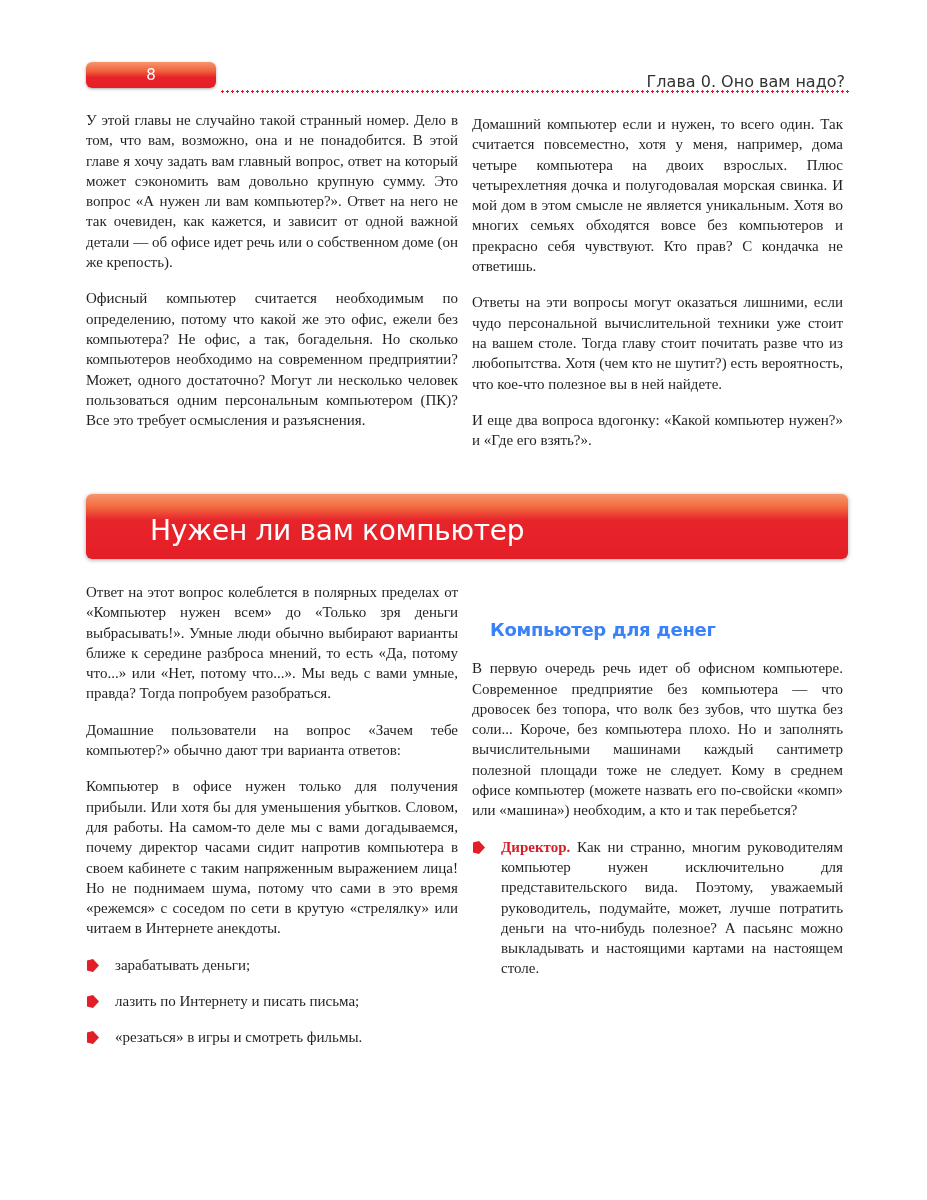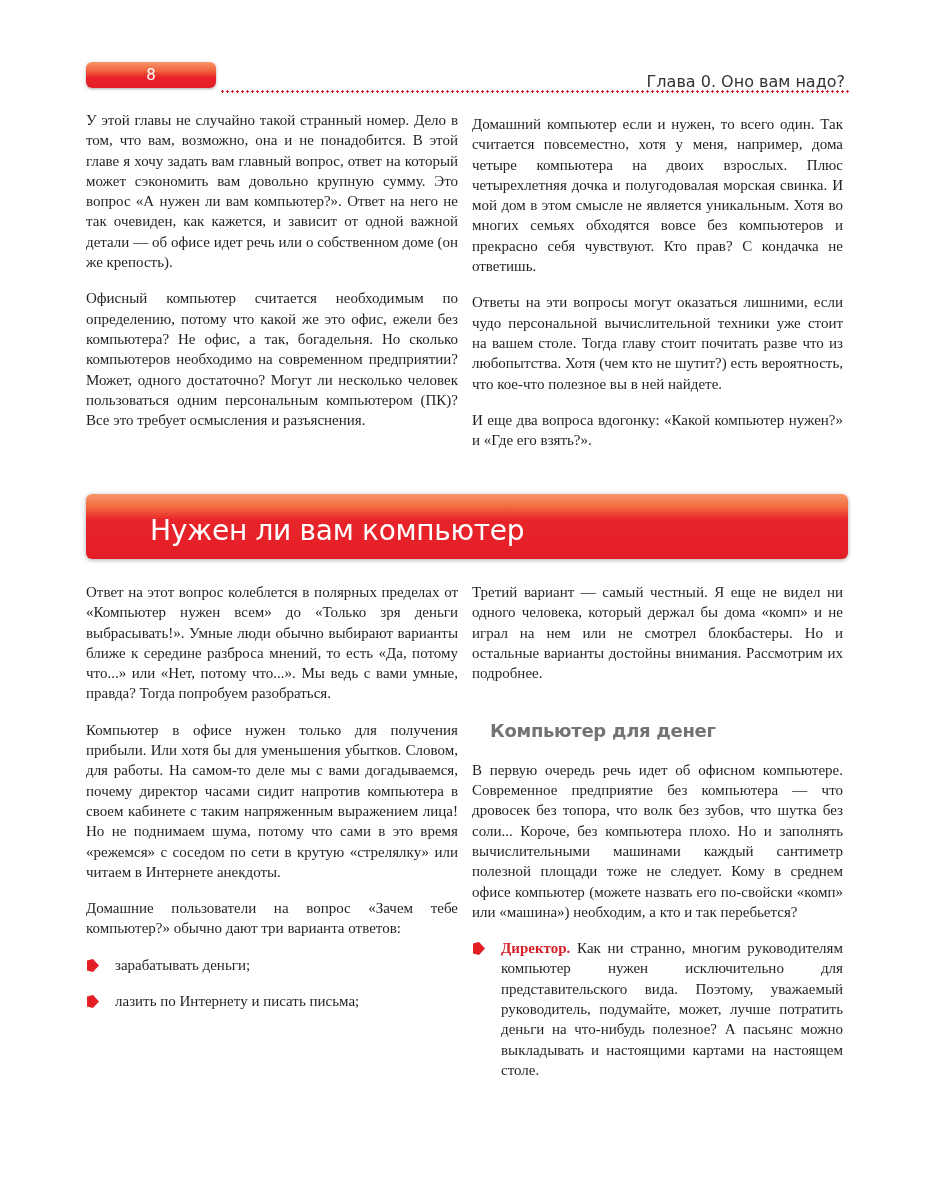--- a/index.html
+++ b/index.html
@@ -20,21 +20,21 @@
   .col p { margin: 0 0 16px 0; hyphens: manual; }
   .colL { left: 86px; }
   .colR { left: 472px; width: 371px; }
 
   .section-banner { position: absolute; left: 86px; top: 494px; width: 762px; height: 65px;
     border-radius: 6px; background: linear-gradient(#f7966b 0%, #f26a3f 20%, #e8242b 40%, #e41e26 100%);
     box-shadow: 0 1px 4px rgba(0,0,0,0.35); }
   .section-banner span { position: absolute; left: 16px; top: 20px; color: #fff;
     font-family: "DejaVu Sans", sans-serif; font-size: 28px; letter-spacing: -0.3px; margin-left: 48px; }
 
-  .subheading { font-family: "DejaVu Sans", sans-serif; font-weight: bold; color: #737373;
+  .subheading { font-family: "DejaVu Sans", sans-serif; font-weight: bold; color: #3b82f6;
     font-size: 18px; margin: 0 0 18px 18px !important; letter-spacing: -0.3px; }
 
   ul.bullets { list-style: none; margin: 0; padding: 0; }
   ul.bullets li { position: relative; padding-left: 29px; margin: 0 0 16px 0; }
   .bullet-icon { position: absolute; left: 1px; top: 4px; width: 12px; height: 13px; }
   .bullet-icon svg { display: block; }
   .term { color: #d71e27; font-weight: bold; }
 </style>
 </head>
 <body>
@@ -54,44 +54,51 @@
   <p>Ответы на эти вопросы могут оказаться лишними, если чудо персональной вычислительной техники уже стоит на вашем столе. Тогда главу стоит по­читать разве что из любопытства. Хотя (чем кто не шутит?) есть вероятность, что кое-что полезное вы в ней найдете.</p>
   <p>И еще два вопроса вдогонку: «Какой компьютер нужен?» и «Где его взять?».</p>
 </div>
 
 <div class="section-banner">
   <span>Нужен ли вам компьютер</span>
 </div>
 
 <div class="col colL" style="top:582px;">
   <p>Ответ на этот вопрос колеблется в полярных пре­делах от «Компьютер нужен всем» до «Только зря деньги выбрасывать!». Умные люди обычно выбирают варианты ближе к середине разброса мнений, то есть «Да, потому что...» или «Нет, по­тому что...». Мы ведь с вами умные, правда? Тогда попробуем разобраться.</p>
+  <p>Домашние пользователи на вопрос «Зачем тебе компьютер?» обычно дают три варианта отве­тов:</p>
   <p>Компьютер в офисе нужен только для получения прибыли. Или хотя бы для уменьшения убытков. Словом, для работы. На самом-то деле мы с вами догадываемся, почему директор часами сидит напротив компьютера в своем кабинете с таким напряженным выражением лица! Но не поднима­ем шума, потому что сами в это время «режемся» с соседом по сети в крутую «стрелялку» или чи­таем в Интернете анекдоты.</p>
-  <p>Домашние пользователи на вопрос «Зачем тебе компьютер?» обычно дают три варианта отве­тов:</p>
   <ul class="bullets">
     <li>
       <span class="bullet-icon">
         <svg width="12" height="13" viewBox="0 0 12 13">
             <path d="M0 1.5 L6 0 L12 6.5 L6 13 L0 11.5 Z" fill="#e31e24"></path>
           </svg>
       </span>
       <span>зарабатывать деньги;</span>
     </li>
     <li>
       <span class="bullet-icon">
         <svg width="12" height="13" viewBox="0 0 12 13">
             <path d="M0 1.5 L6 0 L12 6.5 L6 13 L0 11.5 Z" fill="#e31e24"></path>
           </svg>
       </span>
       <span>лазить по Интернету и писать письма;</span>
     </li>
+    <li>
+      <span class="bullet-icon">
+        <svg width="12" height="13" viewBox="0 0 12 13">
+            <path d="M0 1.5 L6 0 L12 6.5 L6 13 L0 11.5 Z" fill="#e31e24"></path>
+          </svg>
+      </span>
+      <span>«резаться» в игры и смотреть фильмы.</span>
+    </li>
   </ul>
 </div>
 
 <div class="col colR" style="top:582px;">
-  <p>Третий вариант — самый честный. Я еще не видел ни одного человека, который держал бы дома «комп» и не играл на нем или не смотрел блокбас­теры. Но и остальные варианты достойны внима­ния. Рассмотрим их подробнее.</p>
   <p class="subheading" style="margin-top:38px !important;">Компьютер для денег</p>
   <p>В первую очередь речь идет об офисном компью­тере. Современное предприятие без компьюте­ра — что дровосек без топора, что волк без зубов, что шутка без соли... Короче, без компьютера пло­хо. Но и заполнять вычислительными машинами каждый сантиметр полезной площади тоже не следует. Кому в среднем офисе компьютер (може­те назвать его по-свойски «комп» или «машина») необходим, а кто и так перебьется?</p>
   <ul class="bullets">
     <li>
       <span class="bullet-icon">
         <svg width="12" height="13" viewBox="0 0 12 13">
             <path d="M0 1.5 L6 0 L12 6.5 L6 13 L0 11.5 Z" fill="#e31e24"></path>
           </svg>
       </span>
       <span class="term">Директор.</span><span> Как ни странно, многим руково­дителям компьютер нужен исключительно для представительского вида. Поэтому, уважа­емый руководитель, подумайте, может, лучше потратить деньги на что-нибудь полезное? А пасьянс можно выкладывать и настоящими картами на настоящем столе.</span>

